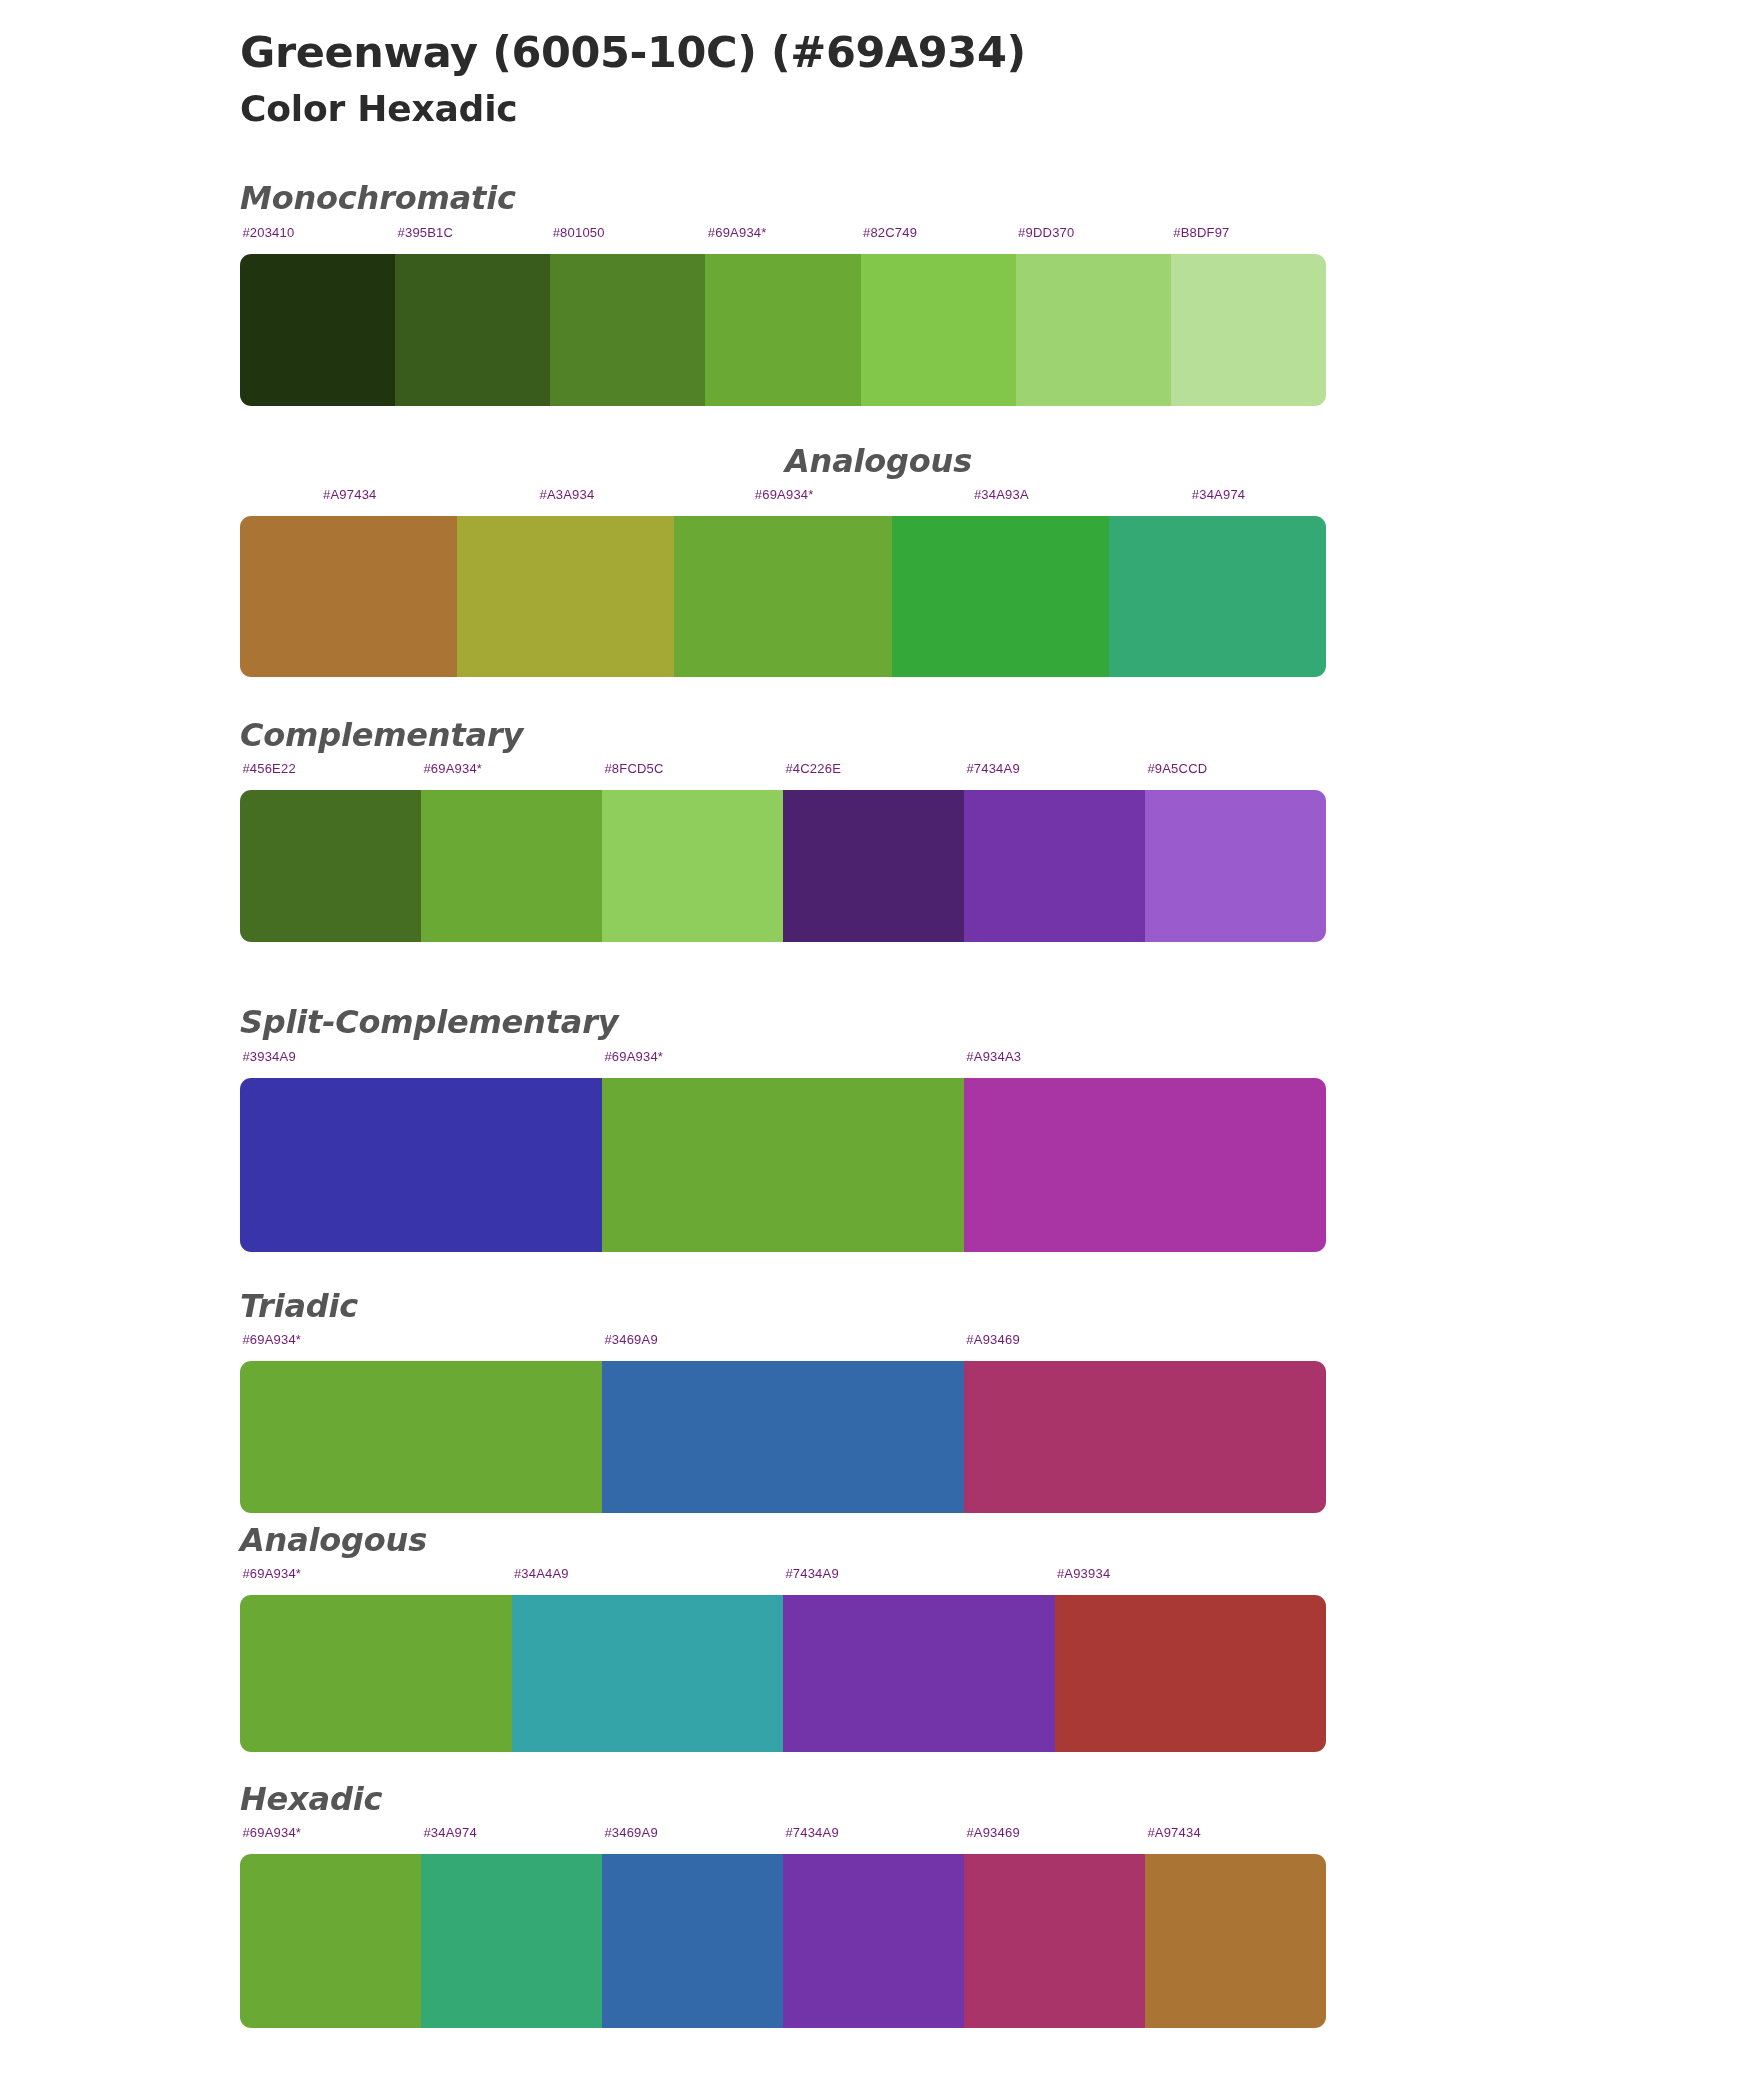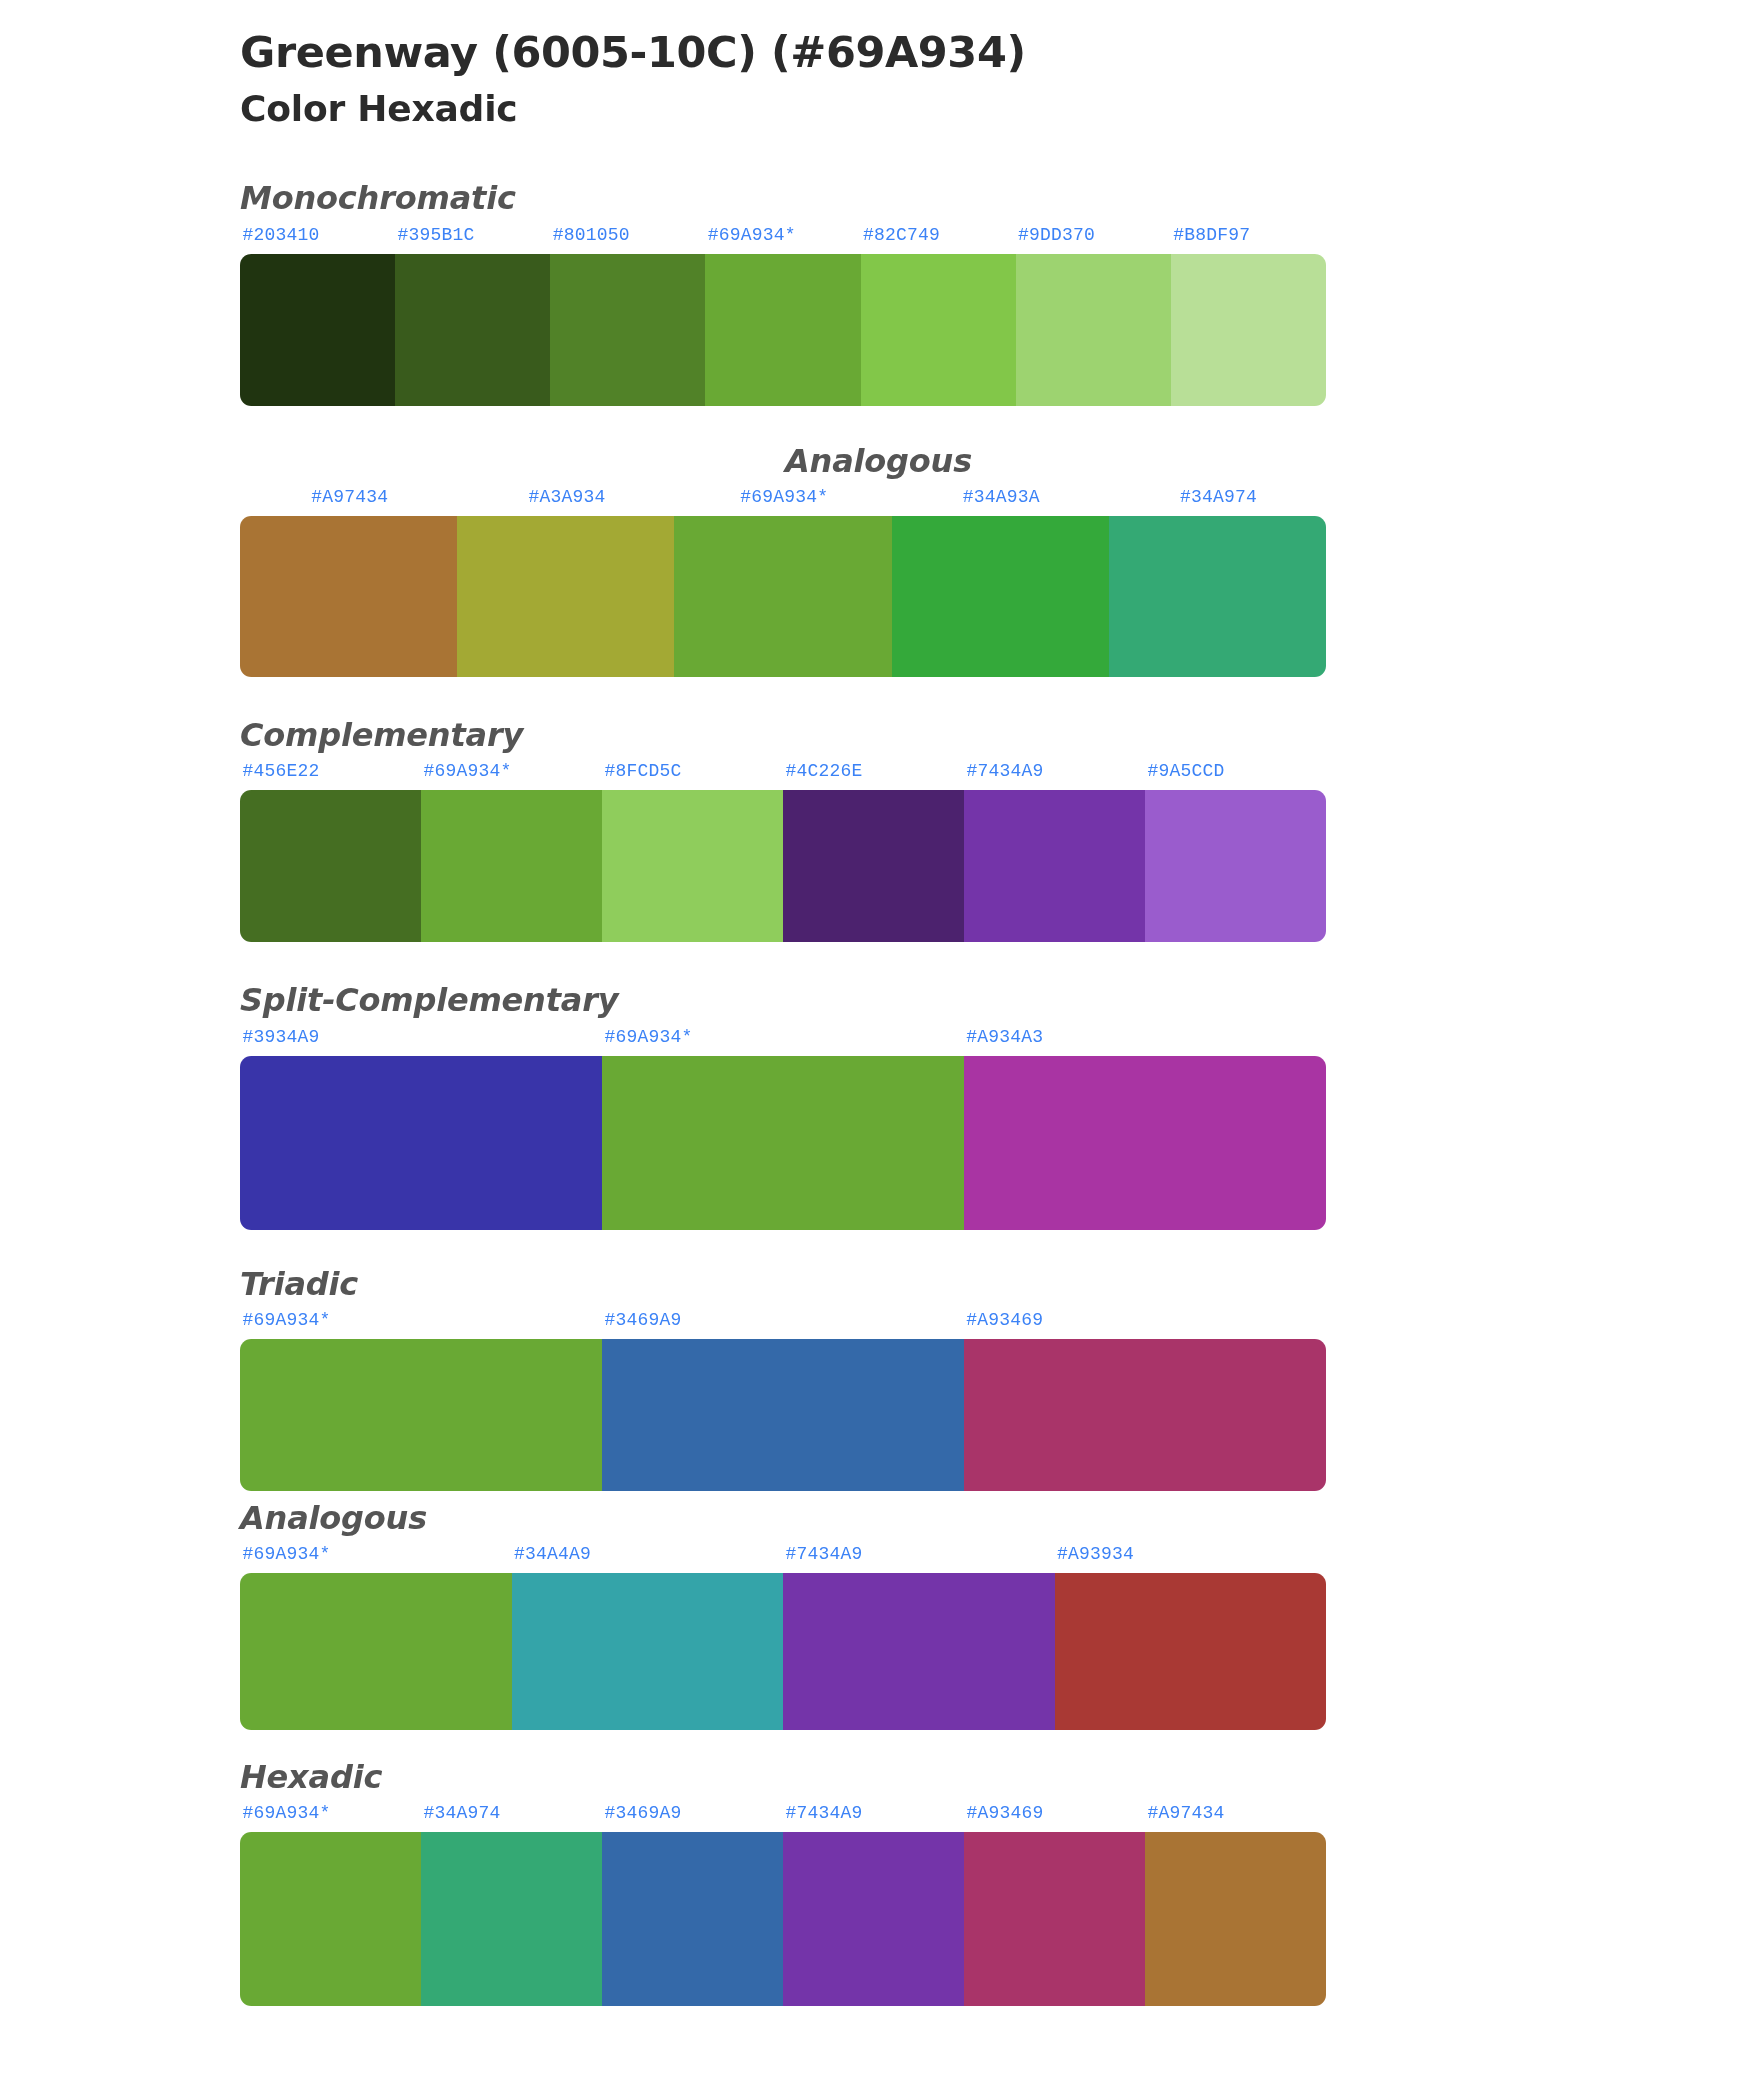--- a/index.html
+++ b/index.html
@@ -62,23 +62,23 @@
     line-height: 1.3;
     font-style: italic;
   }
   .swatch-labels {
     display: flex;
     width: 1086px;
     position: relative;
     height: 29px;
   }
   .swatch-label {
-    font-family: Liberation Mono, monospace;
-    font-size: 18px;
-    color: #3b82f6;
+    font-family: Liberation Sans, sans-serif;
+    font-size: 13px;
+    color: #701a75;
     white-space: nowrap;
     padding-left: 2.4px;
     letter-spacing: 0.2px;
   }
   .swatch-row {
     display: flex;
     width: 1086px;
     border-radius: 11.2px;
     overflow: hidden;
   }
@@ -88,21 +88,21 @@
   .row-h-mono { height: 152px; }
   .row-h-ana  { height: 161px; }
   .row-h-comp { height: 152px; }
   .row-h-split{ height: 174px; }
   .row-h-tri  { height: 152px; }
   .row-h-tet  { height: 157px; }
   .row-h-hex  { height: 174px; }
 
   .sec-gap-mono  { margin-bottom: 35px; }
   .sec-gap-ana   { margin-bottom: 38px; text-align: center; }
-  .sec-gap-comp  { margin-bottom: 38px; }
+  .sec-gap-comp  { margin-bottom: 60px; }
   .sec-gap-split { margin-bottom: 34px; }
   .sec-gap-tri   { }
   .sec-gap-tet   { margin-bottom: 27px; }
   .sec-gap-hex   { margin-bottom: 32px; }
 
   .footer {
     padding-left: 240px;
     padding-top: 56px;
   }
 </style>

